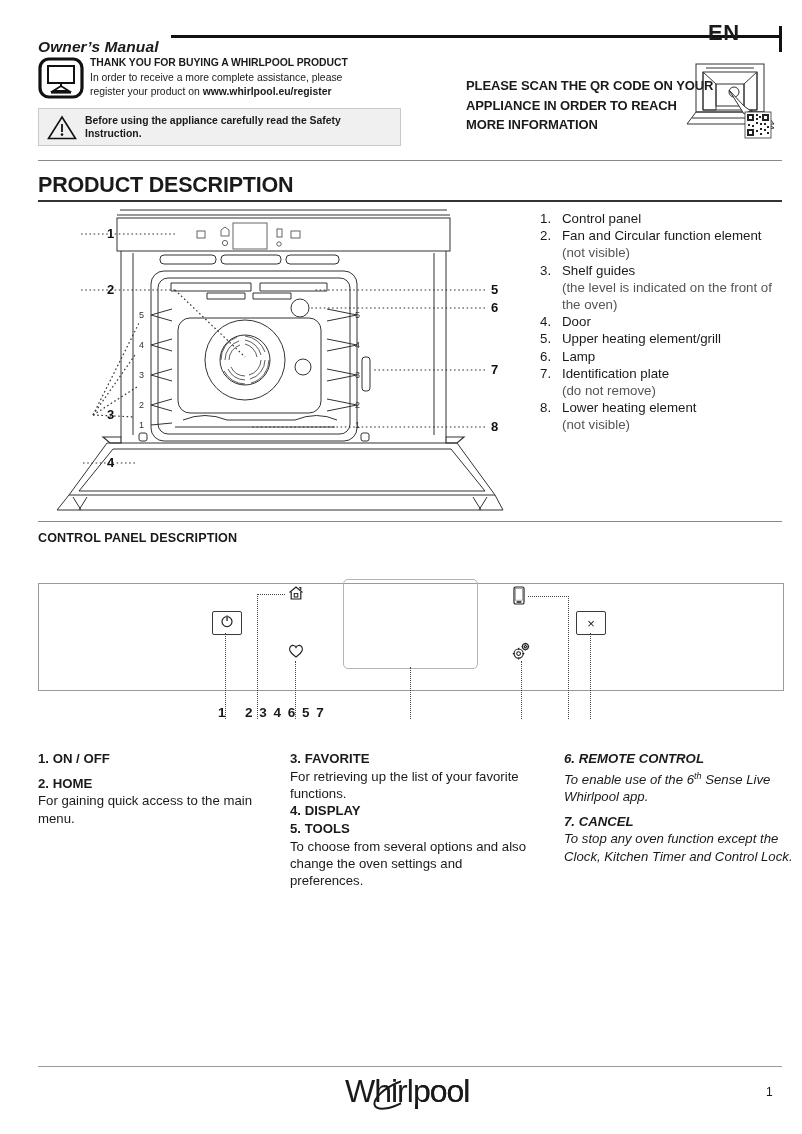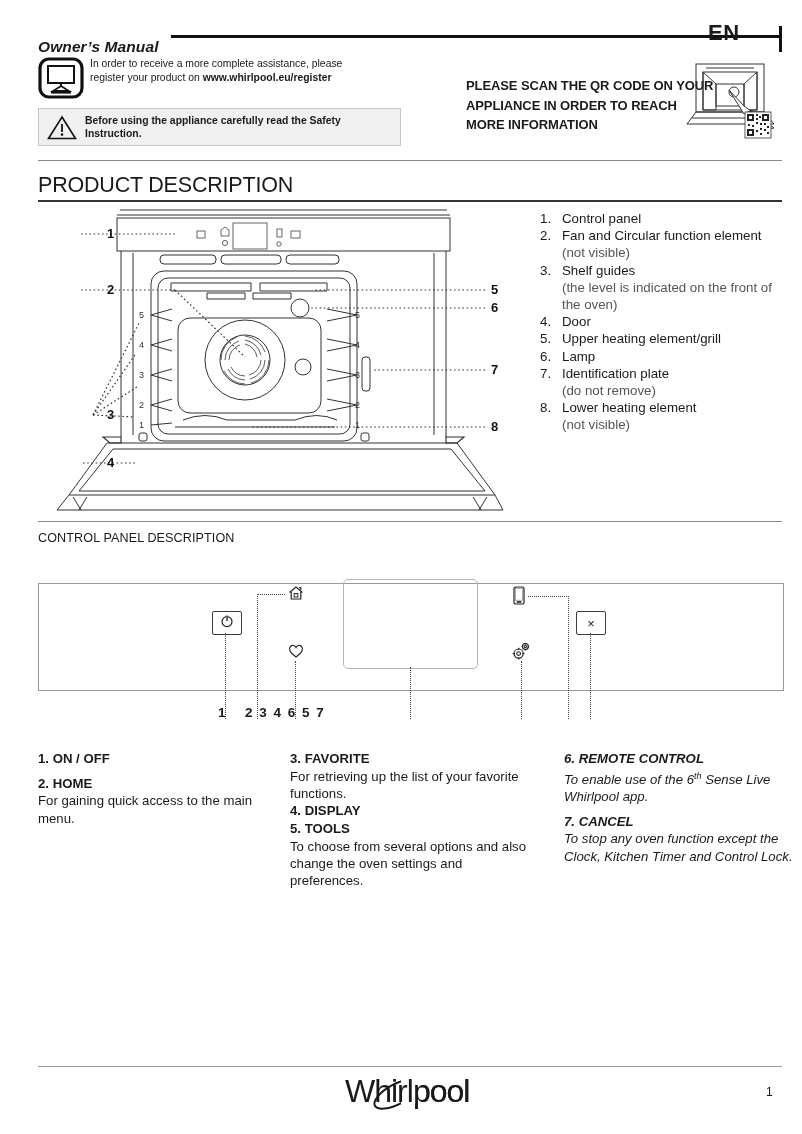--- a/index.html
+++ b/index.html
@@ -139,21 +139,21 @@
   }
 
   
   .rule-thin {
     position: absolute;
     background: #8a8a8a;
     height: 1px;
   }
   .sec-title {
     position: absolute;
-    font-weight: normal;
+    font-weight: bold;
     white-space: nowrap;
   }
   #product-description-title {
     left: 38px;
     top: 173px;
     font-size: 21.5px;
     letter-spacing: -.2px;
   }
   .sec-underline-thick {
     position: absolute;
@@ -325,20 +325,21 @@
   <div class="monitor-icon">
     <svg width="46" height="42" viewBox="0 0 46 42">
       <rect x="2" y="2" width="42" height="38" rx="9" ry="9" fill="none" stroke="#111" stroke-width="3.2"></rect>
       <rect x="10" y="9" width="26" height="17" fill="none" stroke="#111" stroke-width="2"></rect>
       <path d="M23 26 L23 30" stroke="#111" stroke-width="2"></path>
       <path d="M15 34 L23 29 L31 34 Z" fill="none" stroke="#111" stroke-width="1.8"></path>
       <rect x="13" y="34" width="20" height="2.6" fill="#111"></rect>
     </svg>
   </div>
   <div class="thanks">
+    <div class="thanks-title">THANK YOU FOR BUYING A WHIRLPOOL PRODUCT</div>
     <div class="thanks-body">
       <span>In order to receive a more complete assistance, please</span><br>
       <span>register your product on </span><b>www.whirlpool.eu/register</b>
     </div>
   </div>
 
   <div class="safety-box">
     <div class="warn-icon">
       <svg width="30" height="25" viewBox="0 0 30 25">
         <path d="M15 2 L28.5 23.5 L1.5 23.5 Z" fill="none" stroke="#111" stroke-width="1.6"></path>

